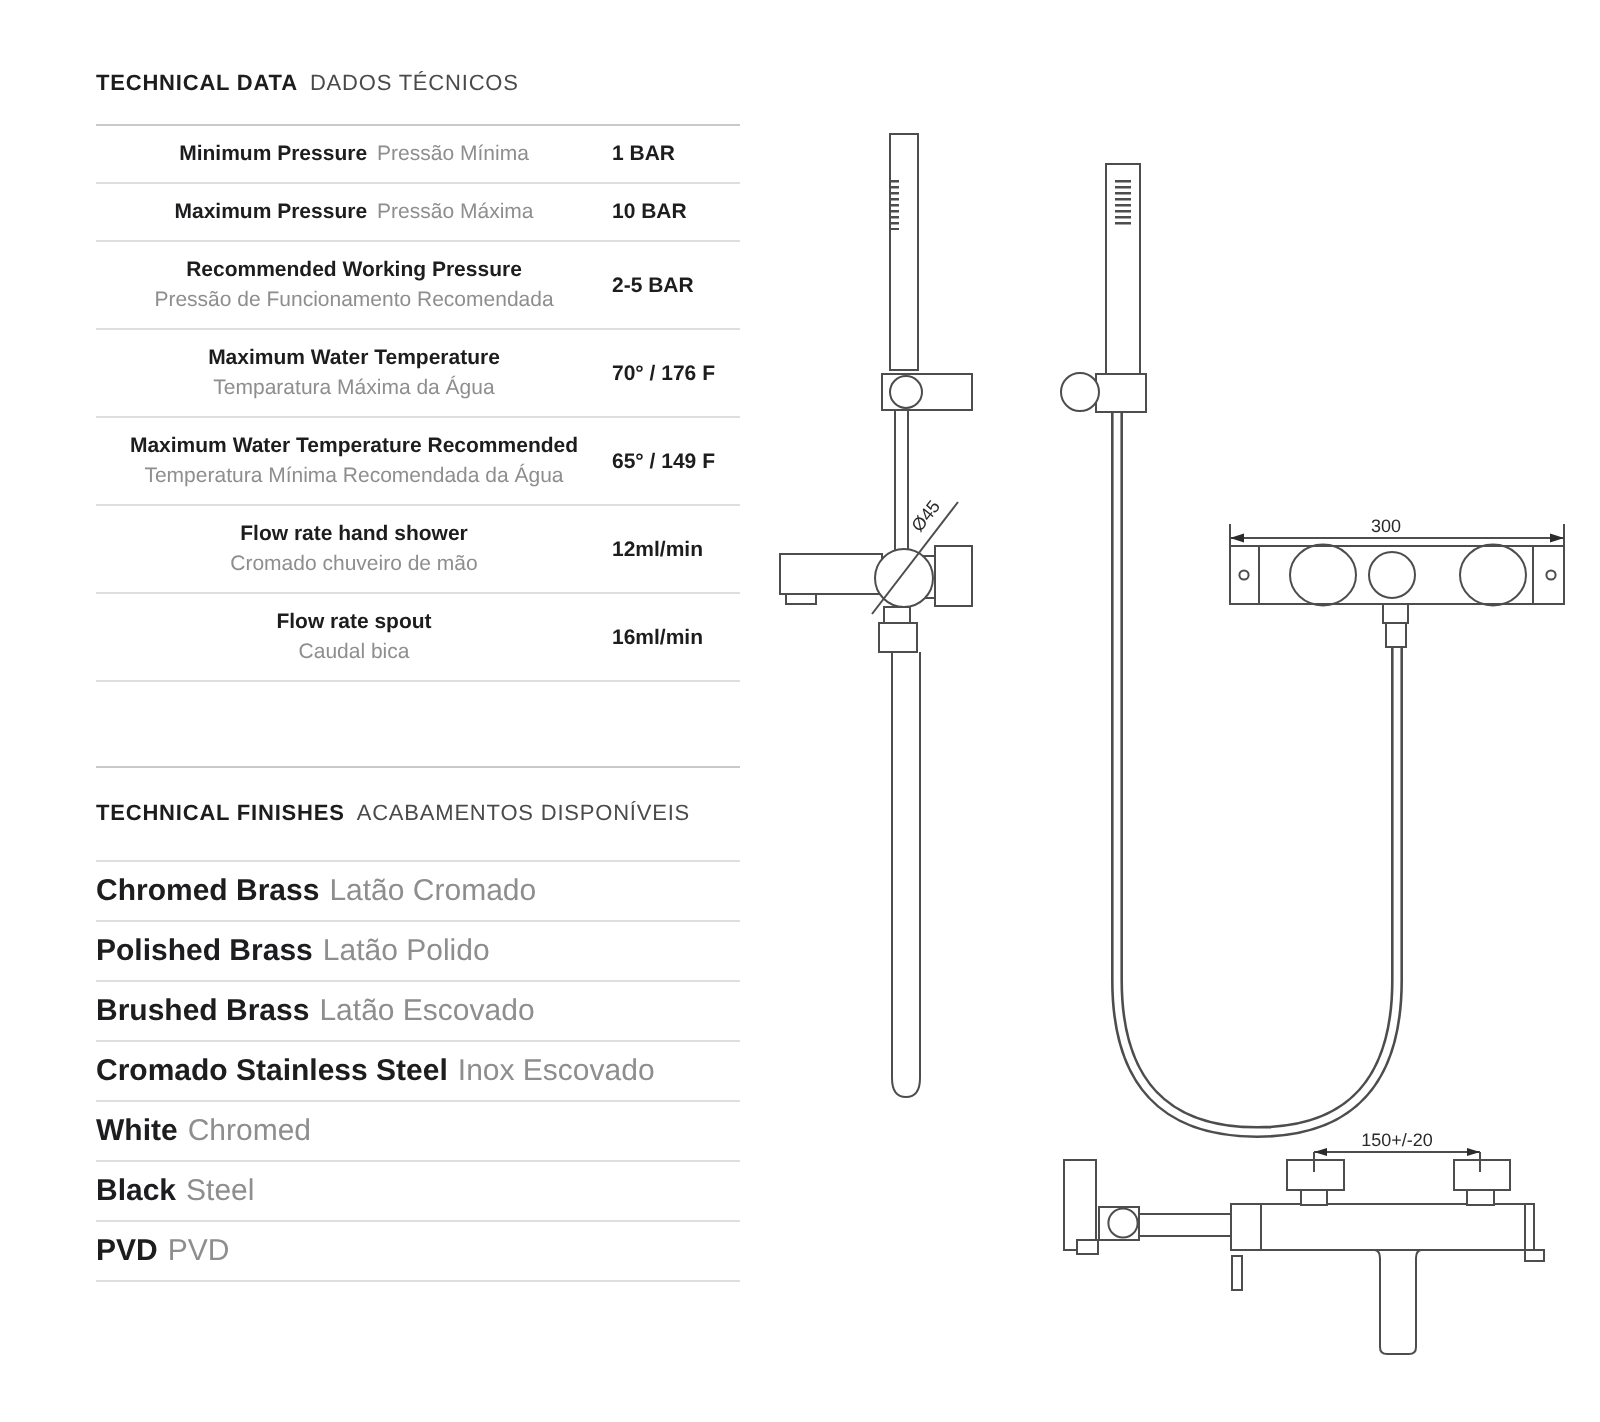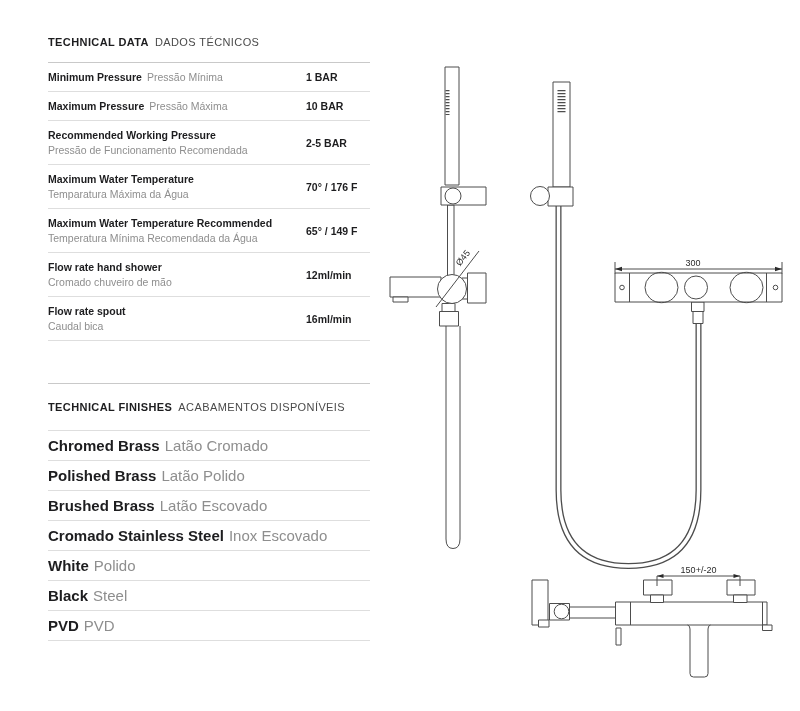--- a/index.html
+++ b/index.html
@@ -10,21 +10,21 @@
   .left-col{position:absolute;left:48px;top:36px;width:322px;}
   .sec-header{
     display:flex;gap:6px;align-items:flex-end;
     font-size:11px;letter-spacing:.4px;line-height:13px;
     padding-bottom:13px;
   }
   .sec-header .hd-en{font-weight:700;color:#1d1d1f;}
   .sec-header .hd-pt{font-weight:400;color:#4a4a4a;}
   .tech-table{border-top:1px solid #c9c9c9;}
   .trow{display:flex;align-items:center;border-bottom:1px solid #dedede;padding:7px 0;}
-  .trow .labels{flex:1;min-width:0;line-height:14px;font-size:10.5px;}
+  .trow .labels{flex:1;min-width:0;line-height:14px;font-size:10.5px;text-align:center;}
   .trow .value{width:64px;flex:none;font-weight:700;font-size:10.5px;text-align:left;}
   .en-label{font-weight:700;color:#1d1d1f;}
   .pt-label{font-weight:400;color:#8e8e8e;}
   .trow--inline .pt-label{margin-left:5px;}
   .trow--stacked .labels span{display:block;line-height:14.5px;}
   .finishes{margin-top:42px;}
   .finishes .sec-header{
     border-top:1px solid #c9c9c9;border-bottom:1px solid #dedede;
     padding:17px 0 16px;
   }
@@ -129,21 +129,21 @@
         <div class="frow">
           <span class="en-label">Brushed Brass</span>
             <span class="pt-label">Latão Escovado</span>
         </div>
         <div class="frow">
           <span class="en-label">Cromado Stainless Steel</span>
             <span class="pt-label">Inox Escovado</span>
         </div>
         <div class="frow">
           <span class="en-label">White</span>
-            <span class="pt-label">Polido</span>
+            <span class="pt-label">Chromed</span>
         </div>
         <div class="frow">
           <span class="en-label">Black</span>
             <span class="pt-label">Steel</span>
         </div>
         <div class="frow">
           <span class="en-label">PVD</span>
             <span class="pt-label">PVD</span>
         </div>
       </div>

